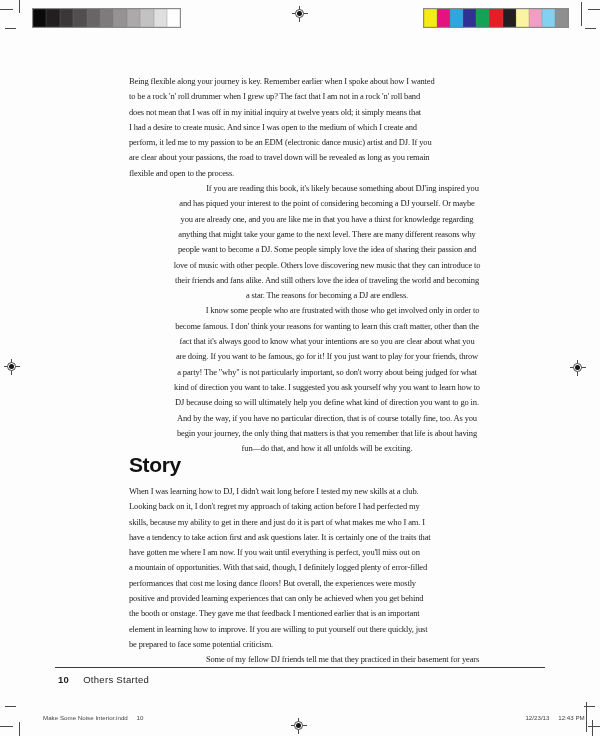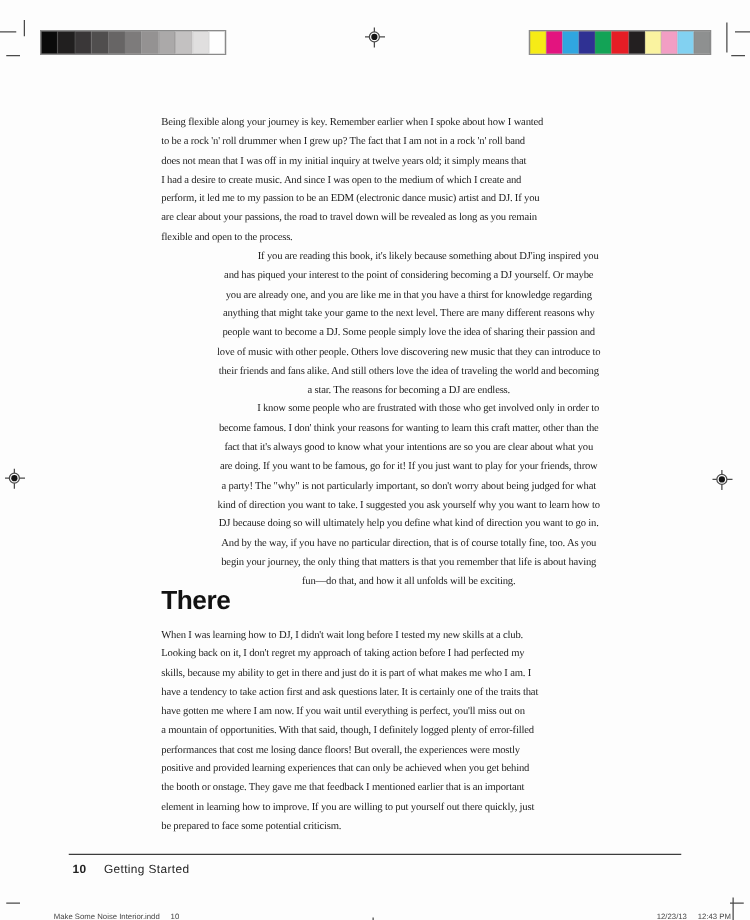--- a/index.html
+++ b/index.html
@@ -1,21 +1,21 @@
 <!DOCTYPE html>
 <html><head>
 <meta charset="utf-8">
 <style>
   html,body{margin:0;padding:0;}
   body{
     width:600px;height:736px;position:relative;background:#fdfdfd;
     font-family:"Liberation Serif","DejaVu Serif",serif;
     overflow:hidden;
   }
-  .sheet{position:absolute;inset:0;background:#fdfdfd;margin-top:16px;}
+  .sheet{position:absolute;inset:0;background:#fdfdfd;}
 
   
   .bar{position:absolute;top:8px;height:18px;display:flex;border:1px solid #8a8a8a;box-sizing:content-box;}
   .bar .sw{height:100%;box-shadow:inset 0 0 0 0.5px rgba(120,120,120,.35);}
   .bar.gray{left:32px;}
   .bar.gray .sw{width:13.4px;}
   .bar.cmyk{left:423px;}
   .bar.cmyk .sw{width:13.1px;}
 
   
@@ -161,40 +161,41 @@
 fact that it's always good to know what your intentions are so you are clear about what you
 are doing. If you want to be famous, go for it! If you just want to play for your friends, throw
 a party! The "why" is not particularly important, so don't worry about being judged for what
 kind of direction you want to take. I suggested you ask yourself why you want to learn how to
 DJ because doing so will ultimately help you define what kind of direction you want to go in.
 And by the way, if you have no particular direction, that is of course totally fine, too. As you
 begin your journey, the only thing that matters is that you remember that life is about having
 fun—do that, and how it all unfolds will be exciting.</p>
   </div>
 
-  <h2 class="heading">There</h2>
+  <h2 class="heading">Story</h2>
 
   <div class="textcol" id="blockB">
     <p>When I was learning how to DJ, I didn't wait long before I tested my new skills at a club.
 Looking back on it, I don't regret my approach of taking action before I had perfected my
 skills, because my ability to get in there and just do it is part of what makes me who I am. I
 have a tendency to take action first and ask questions later. It is certainly one of the traits that
 have gotten me where I am now. If you wait until everything is perfect, you'll miss out on
 a mountain of opportunities. With that said, though, I definitely logged plenty of error-filled
 performances that cost me losing dance floors! But overall, the experiences were mostly
 positive and provided learning experiences that can only be achieved when you get behind
 the booth or onstage. They gave me that feedback I mentioned earlier that is an important
 element in learning how to improve. If you are willing to put yourself out there quickly, just
 be prepared to face some potential criticism.</p>
+    <p class="indent">Some of my fellow DJ friends tell me that they practiced in their basement for years</p>
   </div>
 
   <div class="footer-rule"></div>
   <div class="footer">
     <span class="pagenum">10</span>
-    <span class="section">Getting Started</span>
+    <span class="section">Others Started</span>
   </div>
 
   <div class="slug slug-left">
     <span>Make Some Noise Interior.indd</span><span class="gap"></span><span>10</span>
   </div>
   <div class="slug slug-right">
     <span>12/23/13</span><span class="gap"></span><span>12:43 PM</span>
   </div>
 
 </div>

